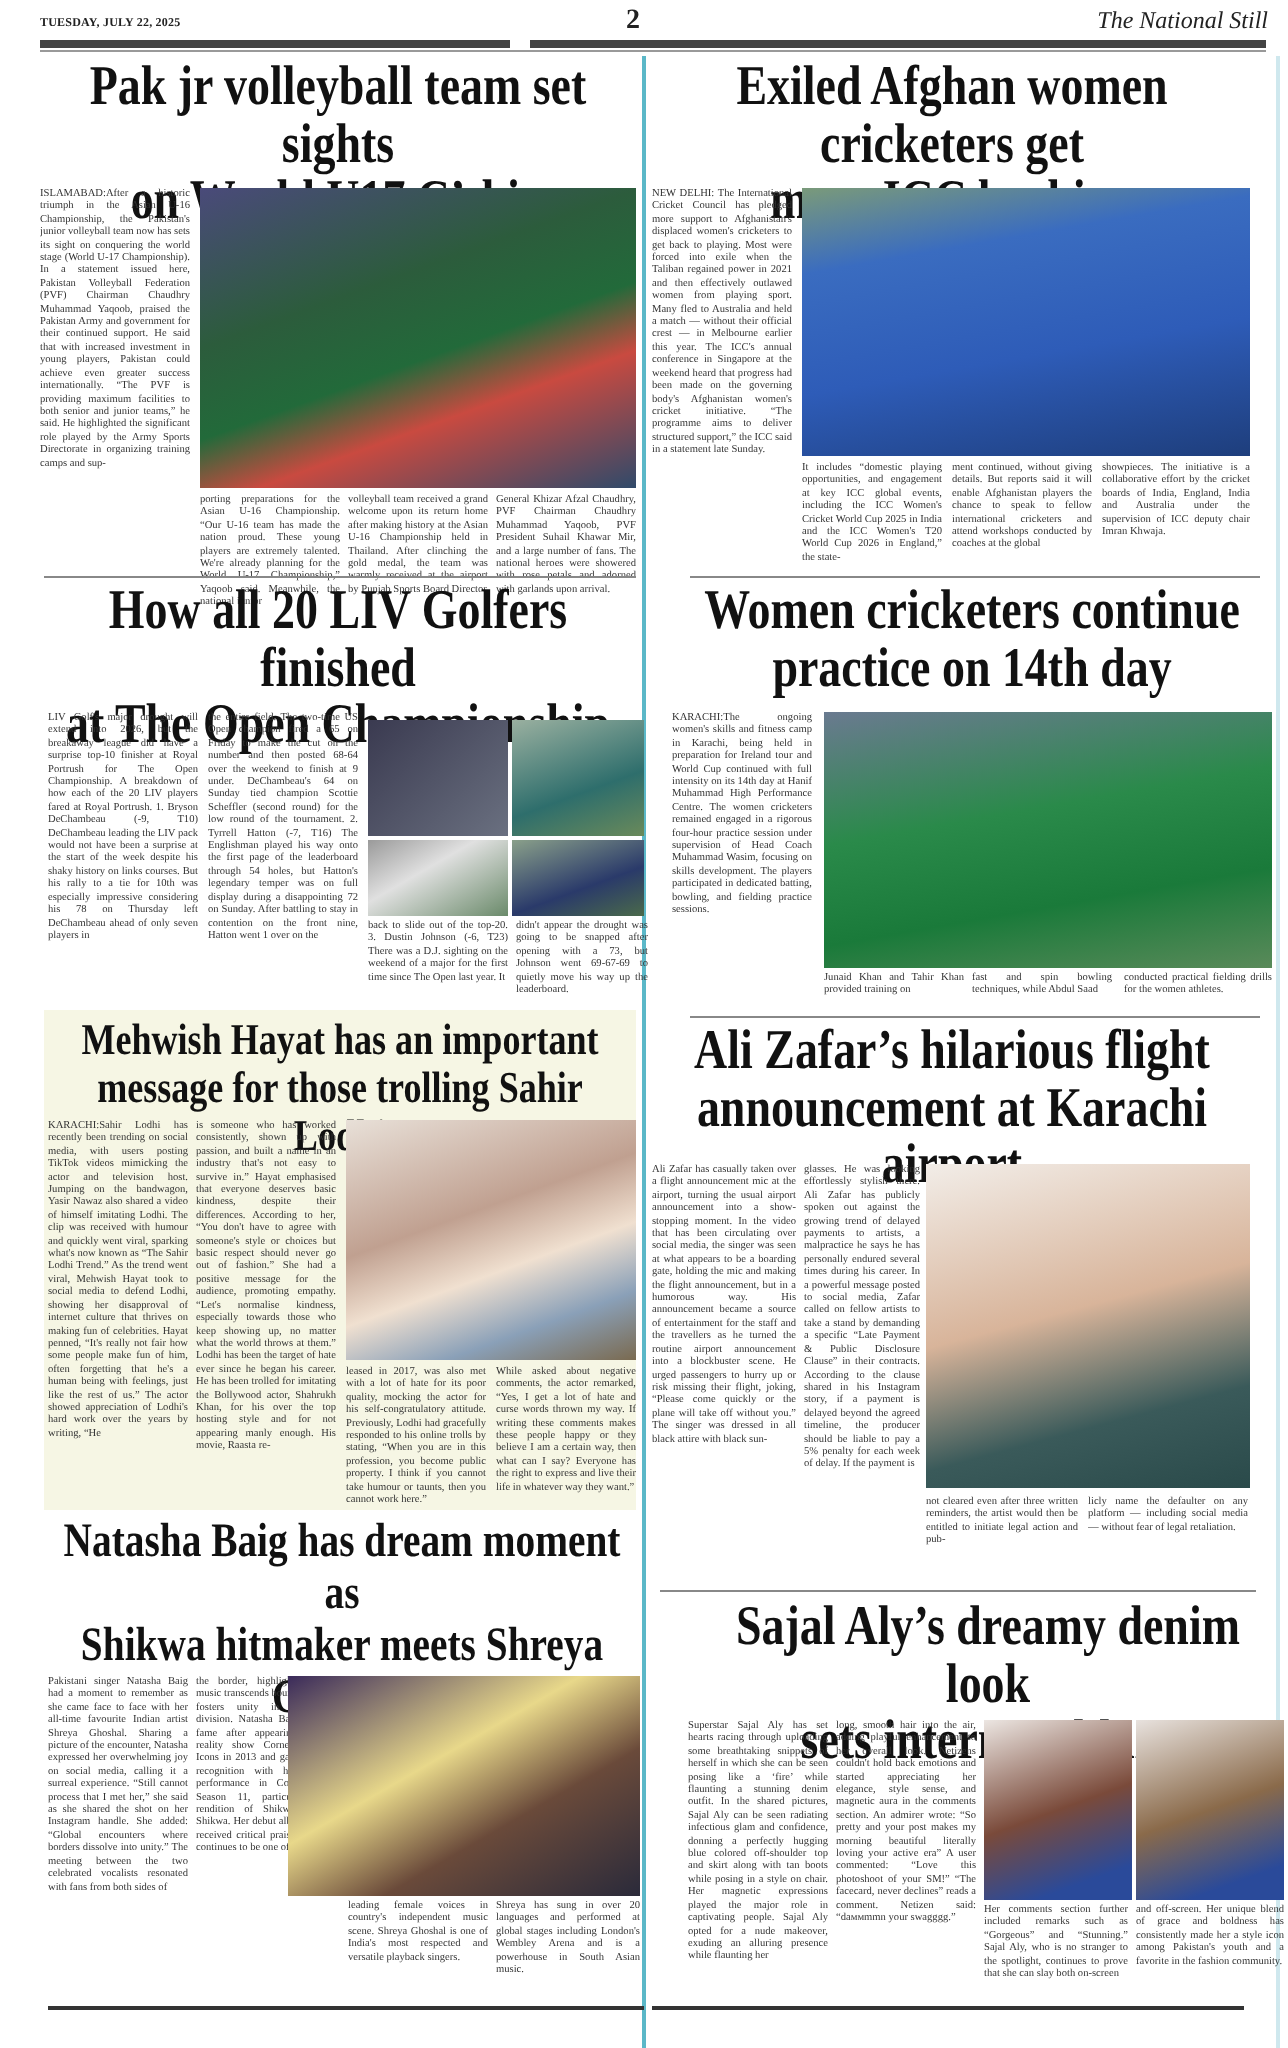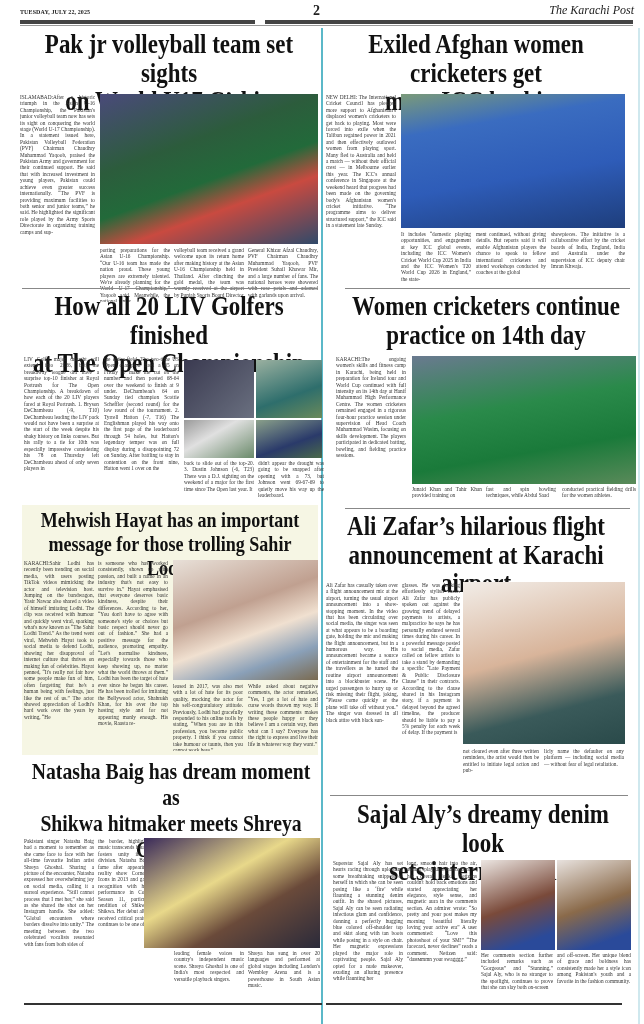--- a/index.html
+++ b/index.html
@@ -39,21 +39,21 @@
   .bg-sajal2 { background: linear-gradient(160deg, #e8e2de, #8a6a4a 50%, #2a4a9a 85%); }
 
   .mehwish-box { position: absolute; left: 22px; top: 505px; width: 296px; height: 250px; background: #f6f6e4; }
 </style>
 </head>
 <body>
 
 <div class="masthead">
   <span class="mh-date">TUESDAY, JULY 22, 2025</span>
   <span class="mh-page">2</span>
-  <span class="mh-title">The Karachi Post</span>
+  <span class="mh-title">The National Still</span>
   <div class="mh-bar-l"></div>
   <div class="mh-bar-r"></div>
   <div class="mh-bar-sub"></div>
 </div>
 
 <div class="col-divider"></div>
 <div class="right-edge"></div>
 
 <div class="article" style="left:20px;top:30px;width:298px;height:265px;">
   <div class="headline h-big" style="position:absolute;left:-20px;width:338px;top:0;">
@@ -141,21 +141,21 @@
     <div>Shikwa hitmaker meets Shreya Ghoshal</div>
   </div>
   <div class="body-text" style="position:absolute;left:2px;top:80px;width:70px;height:150px;overflow:hidden;">Pakistani singer Natasha Baig had a moment to remember as she came face to face with her all-time favourite Indian artist Shreya Ghoshal. Sharing a picture of the encounter, Natasha expressed her overwhelming joy on social media, calling it a surreal experience. “Still cannot process that I met her,” she said as she shared the shot on her Instagram handle. She added: “Global encounters where borders dissolve into unity.” The meeting between the two celebrated vocalists resonated with fans from both sides of</div>
   <div class="body-text" style="position:absolute;left:76px;top:80px;width:70px;height:150px;overflow:hidden;">the border, highlighting how music transcends boundaries and fosters unity in times of division. Natasha Baig rose to fame after appearing in the reality show Cornetto Music Icons in 2013 and gained wider recognition with her soulful performance in Coke Studio Season 11, particularly her rendition of Shikwa/Jawab-e-Shikwa. Her debut album Zariya received critical praise, and she continues to be one of the</div>
   <div class="photo bg-natasha" style="left:122px;top:80px;width:176px;height:110px;"></div>
   <div class="body-text" style="position:absolute;left:152px;top:192px;width:70px;height:40px;overflow:hidden;">leading female voices in country's independent music scene. Shreya Ghoshal is one of India's most respected and versatile playback singers.</div>
   <div class="body-text" style="position:absolute;left:226px;top:192px;width:72px;height:40px;overflow:hidden;">Shreya has sung in over 20 languages and performed at global stages including London's Wembley Arena and is a powerhouse in South Asian music.</div>
 </div>
 <div class="rule-thick" style="left:24px;top:1003px;width:298px;"></div>
 
-<div class="article" style="left:333px;top:800px;width:300px;height:220px;">
+<div class="article" style="left:344px;top:800px;width:300px;height:220px;">
   <div class="headline h-big" style="position:absolute;left:-20px;width:340px;top:0;">
     <div>Sajal Aly’s dreamy denim look</div>
     <div>sets internet ablaze</div>
   </div>
   <div class="body-text" style="position:absolute;left:0;top:60px;width:70px;height:140px;overflow:hidden;">Superstar Sajal Aly has set hearts racing through uploading some breathtaking snippets of herself in which she can be seen posing like a ‘fire’ while flaunting a stunning denim outfit. In the shared pictures, Sajal Aly can be seen radiating infectious glam and confidence, donning a perfectly hugging blue colored off-shoulder top and skirt along with tan boots while posing in a style on chair. Her magnetic expressions played the major role in captivating people. Sajal Aly opted for a nude makeover, exuding an alluring presence while flaunting her</div>
   <div class="body-text" style="position:absolute;left:74px;top:60px;width:70px;height:140px;overflow:hidden;">long, smooth hair into the air, adding playful enhancement to her overall look. Netizens couldn't hold back emotions and started appreciating her elegance, style sense, and magnetic aura in the comments section. An admirer wrote: “So pretty and your post makes my morning beautiful literally loving your active era” A user commented: “Love this photoshoot of your SM!” “The facecard, never declines” reads a comment. Netizen said: “daммmmn your swagggg.”</div>
   <div class="photo bg-sajal1" style="left:148px;top:60px;width:74px;height:90px;"></div>
   <div class="photo bg-sajal2" style="left:224px;top:60px;width:74px;height:90px;"></div>
   <div class="body-text" style="position:absolute;left:148px;top:152px;width:72px;height:42px;overflow:hidden;">Her comments section further included remarks such as “Gorgeous” and “Stunning.” Sajal Aly, who is no stranger to the spotlight, continues to prove that she can slay both on-screen</div>
   <div class="body-text" style="position:absolute;left:224px;top:152px;width:74px;height:42px;overflow:hidden;">and off-screen. Her unique blend of grace and boldness has consistently made her a style icon among Pakistan's youth and a favorite in the fashion community.</div>

